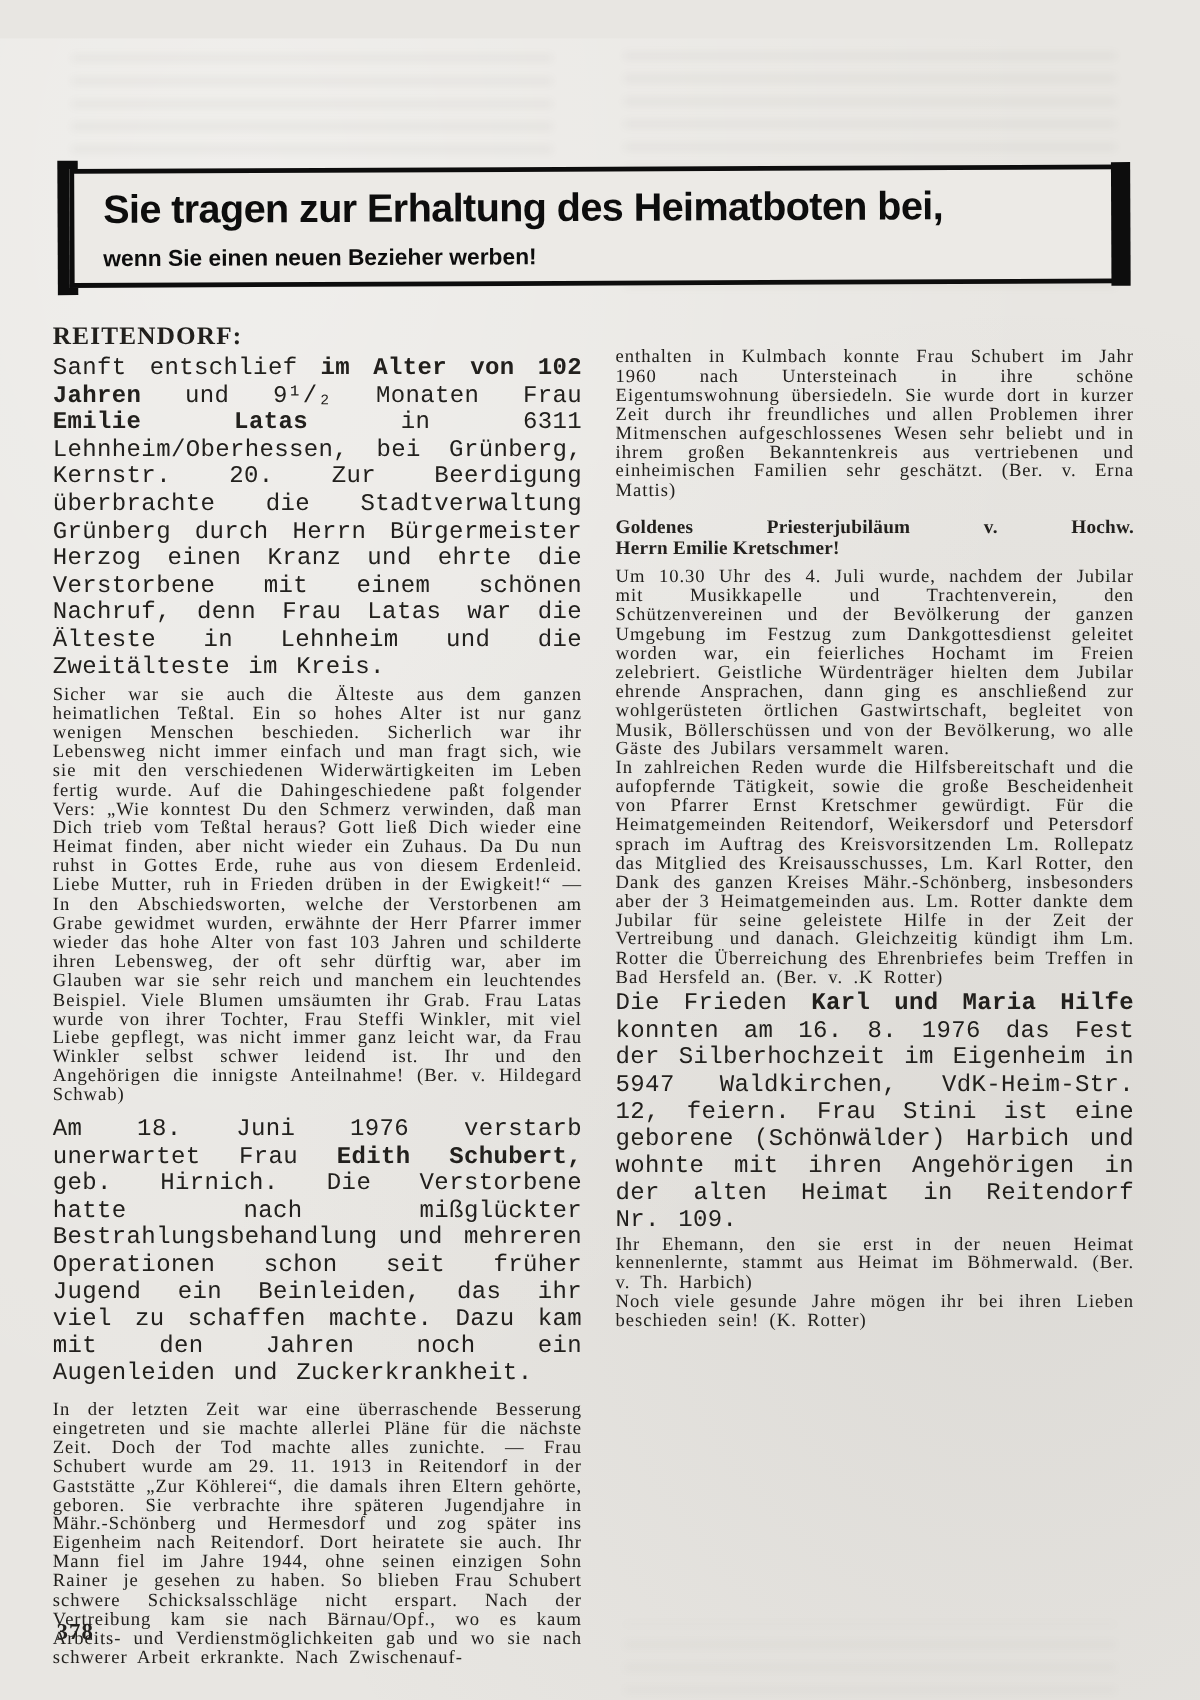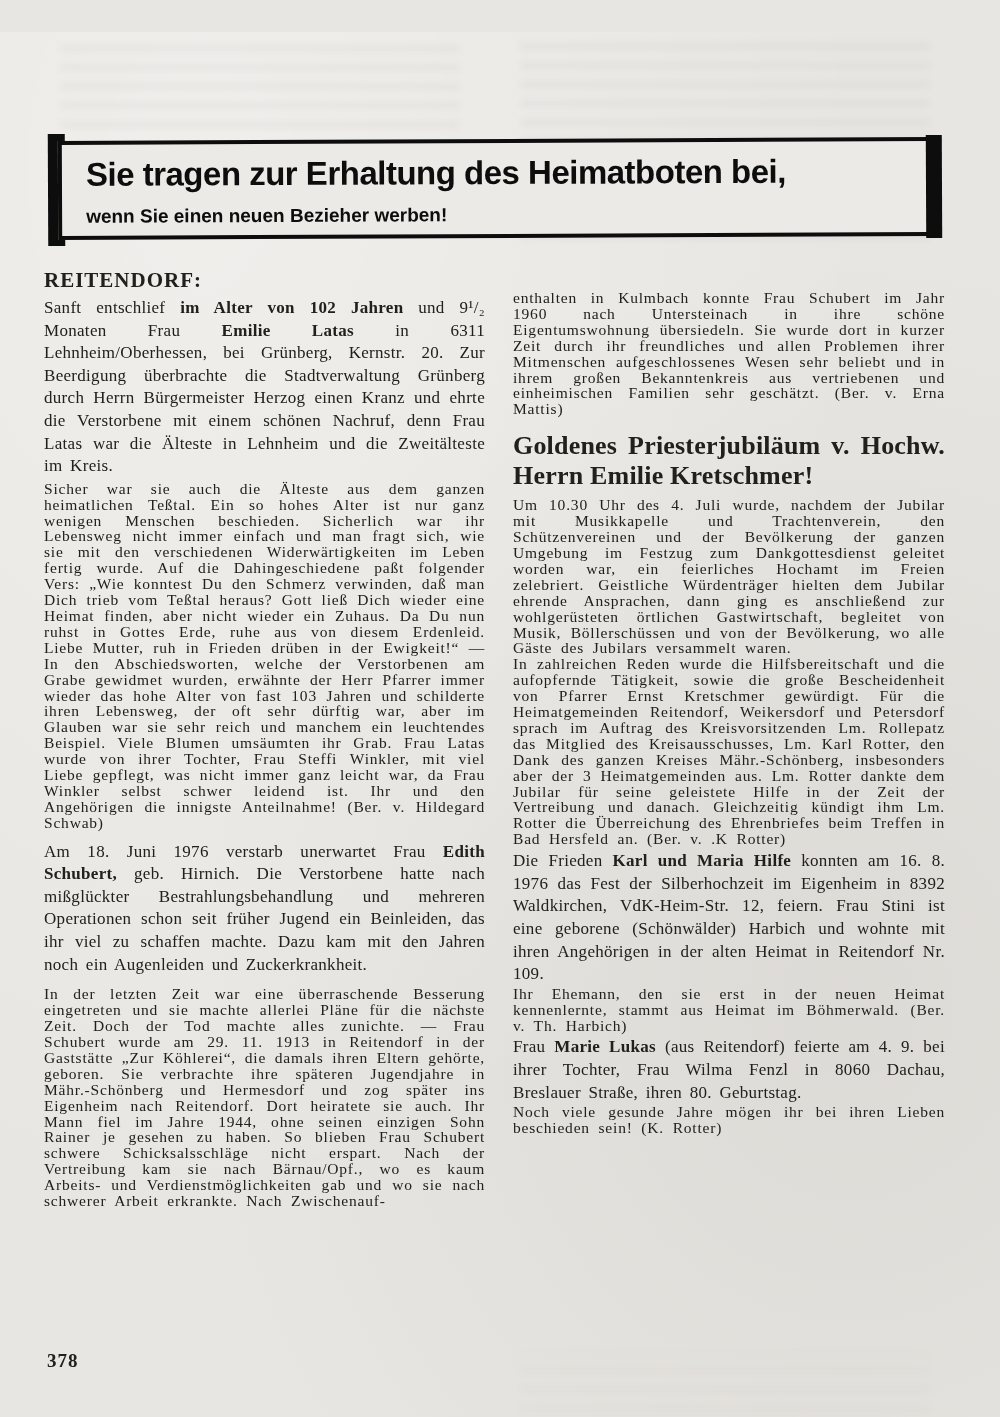--- a/index.html
+++ b/index.html
@@ -60,31 +60,31 @@
   .col{position:absolute;text-align:justify;}
   .col-left{left:44px;top:236px;width:441px;}
   .col-right{left:513px;top:258px;width:432px;}
 
   h1.section-heading{
     margin:0 0 4px 0;
     font-size:21px;font-weight:bold;letter-spacing:1px;
   }
   h2.sub-heading{
     margin:14px 0 6px 0;
-    font-size:26px;font-weight:bold;letter-spacing:0.2px;
+    font-size:16px;font-weight:bold;letter-spacing:0.2px;
   }
   h2.sub-heading .h2-line1{
     display:block;text-align:justify;text-align-last:justify;
   }
   h2.sub-heading .h2-line2{display:block;}
 
   p{margin:0;}
   p.lg{
-    font-size:17px;line-height:22.6px;
-    letter-spacing:0.3px;word-spacing:3px;
+    font-size:20px;line-height:22.6px;
+    letter-spacing:0.3px;word-spacing:3px;font-family:Liberation Mono, monospace;
   }
   p.sm{
     font-size:15.5px;line-height:15.9px;
     letter-spacing:0.8px;word-spacing:4px;
   }
   p.mt{margin-top:10px;}
   p.mt-s{margin-top:3px;}
 
   .page-number{
     position:absolute;left:47px;top:1318px;
@@ -126,23 +126,22 @@
     <h2 class="sub-heading">
         <span class="h2-line1">Goldenes Priesterjubiläum v. Hochw.</span>
         <span class="h2-line2">Herrn Emilie Kretschmer!</span>
       </h2>
 
 
     <p class="sm mt-s">Um 10.30 Uhr des 4. Juli wurde, nachdem der Jubilar mit Musikkapelle und Trachtenverein, den Schützenvereinen und der Bevölkerung der ganzen Umgebung im Festzug zum Dankgottesdienst geleitet worden war, ein feierliches Hochamt im Freien zelebriert. Geistliche Würdenträger hielten dem Jubilar ehrende Ansprachen, dann ging es anschließend zur wohlgerüsteten örtlichen Gastwirtschaft, begleitet von Musik, Böllerschüssen und von der Bevölkerung, wo alle Gäste des Jubilars versammelt waren.</p>
 
     <p class="sm">In zahlreichen Reden wurde die Hilfsbereitschaft und die aufopfernde Tätigkeit, sowie die große Bescheidenheit von Pfarrer Ernst Kretschmer gewürdigt. Für die Heimatgemeinden Reitendorf, Weikersdorf und Petersdorf sprach im Auftrag des Kreisvorsitzenden Lm. Rollepatz das Mitglied des Kreisausschusses, Lm. Karl Rotter, den Dank des ganzen Kreises Mähr.-Schönberg, insbesonders aber der 3 Heimatgemeinden aus. Lm. Rotter dankte dem Jubilar für seine geleistete Hilfe in der Zeit der Vertreibung und danach. Gleichzeitig kündigt ihm Lm. Rotter die Überreichung des Ehrenbriefes beim Treffen in Bad Hersfeld an. (Ber. v. .K Rotter)</p>
 
-    <p class="lg mt-s"><span>Die Frieden </span><b>Karl und Maria Hilfe</b><span> konnten am 16. 8. 1976 das Fest der Silberhochzeit im Eigenheim in 8392 Waldkirchen, VdK-Heim-Str. 12, feiern. Frau Stini ist eine geborene (Schönwälder) Harbich und wohnte mit ihren Angehörigen in der alten Heimat in Reitendorf Nr. 109.</span></p>
+    <p class="lg mt-s"><span>Die Frieden </span><b>Karl und Maria Hilfe</b><span> konnten am 16. 8. 1976 das Fest der Silberhochzeit im Eigenheim in 5947 Waldkirchen, VdK-Heim-Str. 12, feiern. Frau Stini ist eine geborene (Schönwälder) Harbich und wohnte mit ihren Angehörigen in der alten Heimat in Reitendorf Nr. 109.</span></p>
 
     <p class="sm">Ihr Ehemann, den sie erst in der neuen Heimat kennenlernte, stammt aus Heimat im Böhmerwald. (Ber. v. Th. Harbich)</p>
 
-    <p class="lg mt-s"><span>Frau </span><b>Marie Lukas</b><span> (aus Reitendorf) feierte am 4. 9. bei ihrer Tochter, Frau Wilma Fenzl in 8060 Dachau, Breslauer Straße, ihren 80. Geburtstag.</span></p>
 
     <p class="sm">Noch viele gesunde Jahre mögen ihr bei ihren Lieben beschieden sein! (K. Rotter)</p>
   </div>
 
   <div class="page-number">378</div>
 </div>
 
 </body></html>

